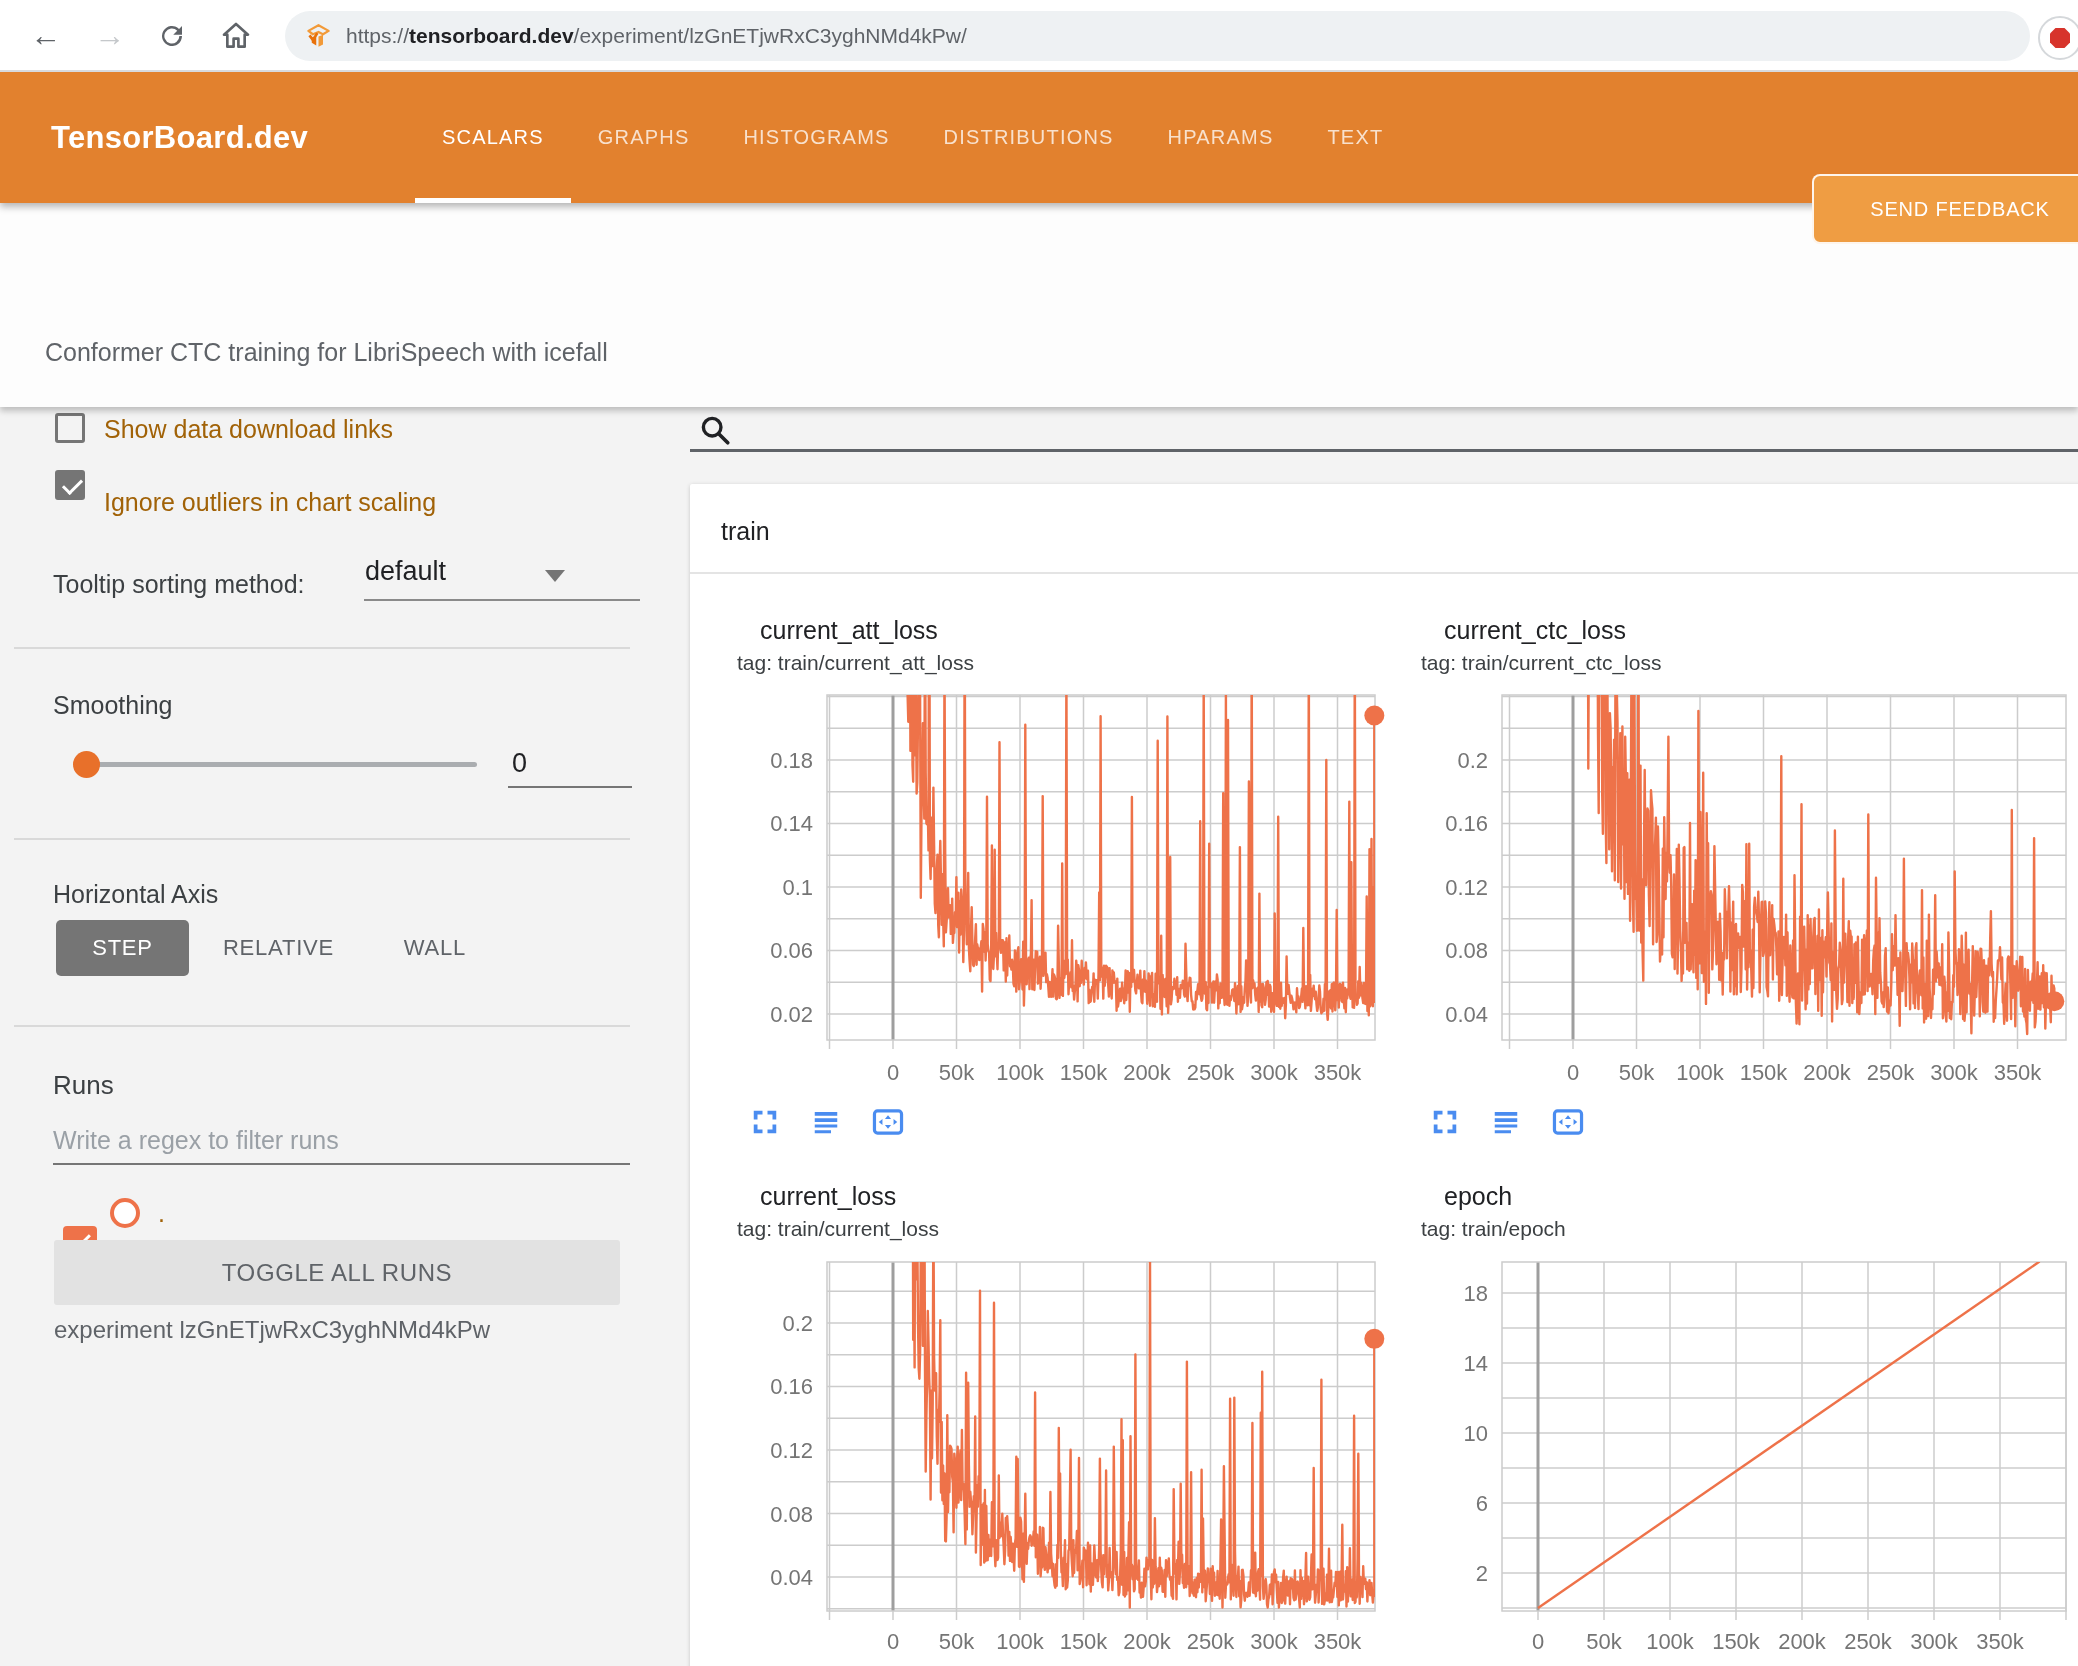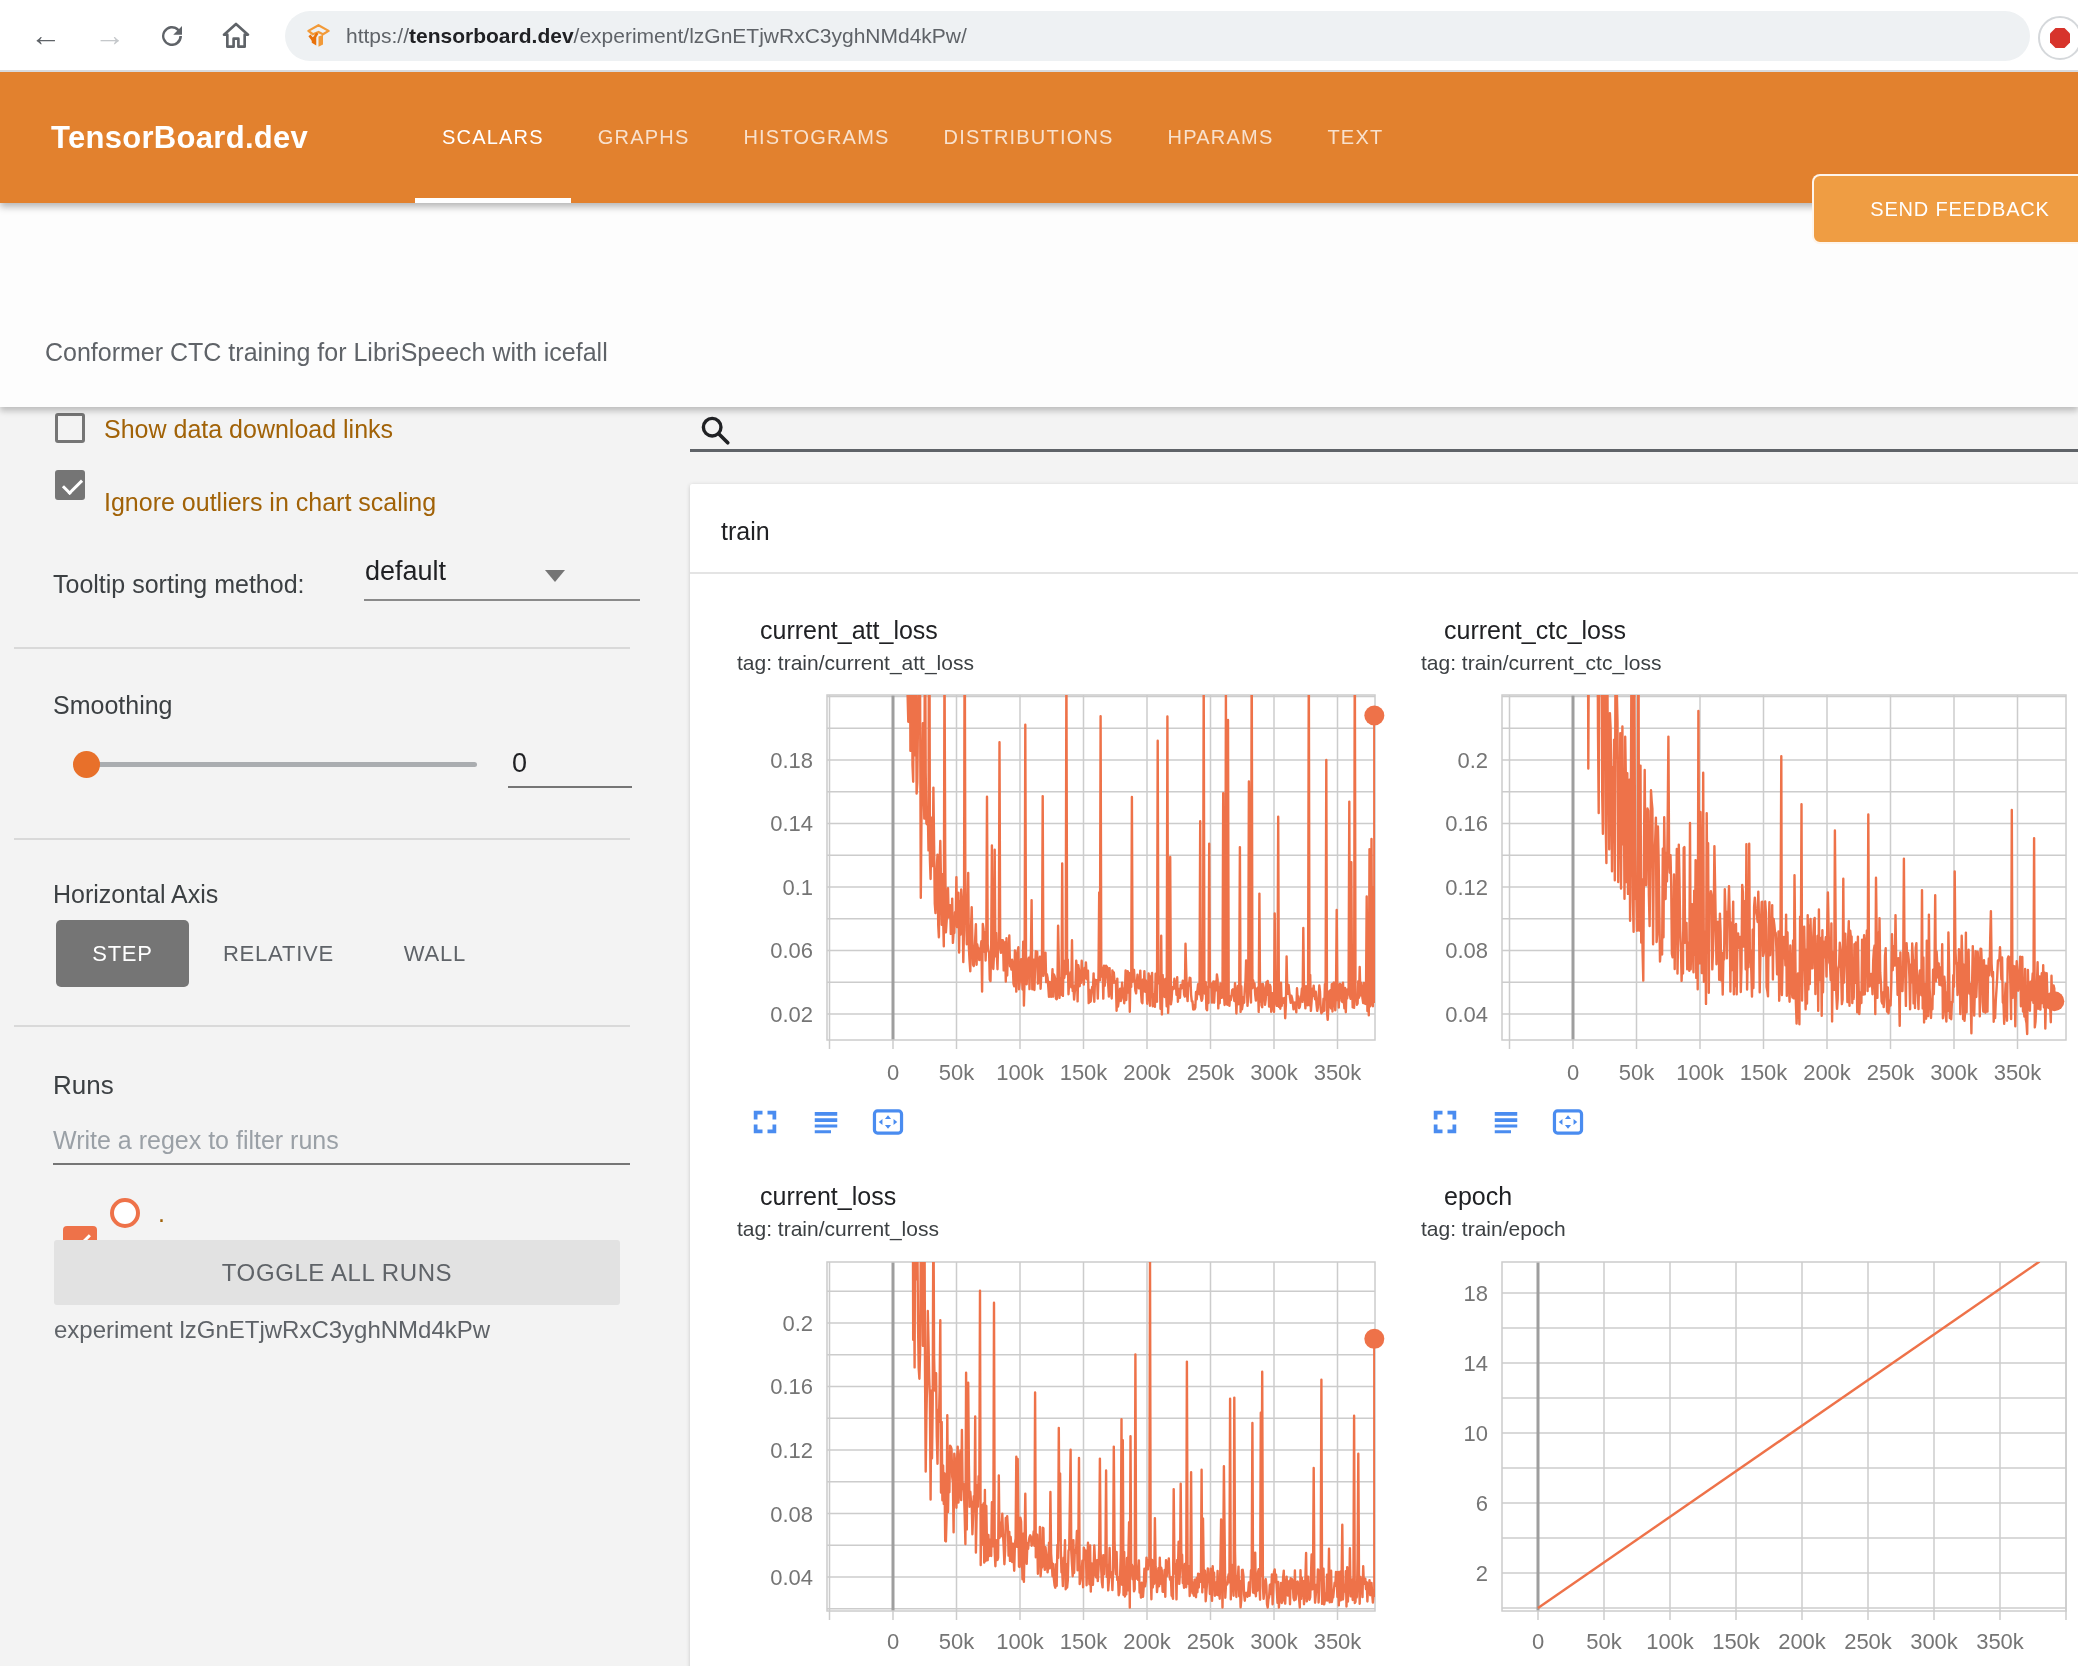--- a/index.html
+++ b/index.html
@@ -47,21 +47,21 @@
     border-left:3.5px solid #fff;border-bottom:3.5px solid #fff;transform:rotate(-45deg);}
   .divider{height:2px;background:#d9d9d9;}
   #dd-value{font-size:27px;color:#202124;}
   #dd-arrow{width:0;height:0;border-left:10px solid transparent;border-right:10px solid transparent;
     border-top:12px solid #757575;}
   #dd-underline{background:#8a8a8a;height:2px;}
   #slider-track{height:5px;background:#aaadb0;border-radius:3px;}
   #slider-thumb{width:27px;height:27px;border-radius:50%;background:#e8702a;}
   #smooth-val{font-size:27px;color:#202124;}
   #smooth-underline{height:2px;background:#757575;}
-  .axis-btn{height:67px;display:flex;align-items:center;justify-content:center;
+  .axis-btn{height:56px;display:flex;align-items:center;justify-content:center;
     font-size:22px;letter-spacing:.8px;color:#5f6368;}
   .axis-btn.active{background:#757575;color:#fff;border-radius:5px;}
   #regex-placeholder{font-size:25px;color:#9aa0a6;}
   #regex-underline{height:2px;background:#757575;}
   #run-cbx{width:34px;height:34px;background:#ee7249;border-radius:4px;position:relative;}
   #run-cbx .check-mark{left:7px;top:8px;width:17px;height:8px;}
   #run-swatch{width:30px;height:30px;border:4px solid #ee7249;border-radius:50%;box-sizing:border-box;background:#fff;}
   #toggle-btn{width:566px;height:65px;background:#e2e2e2;border-radius:3px;color:#5f6368;
     font-size:24px;letter-spacing:.6px;display:flex;align-items:center;justify-content:center;}
   #experiment-label{font-size:24px;color:#5f6368;}

